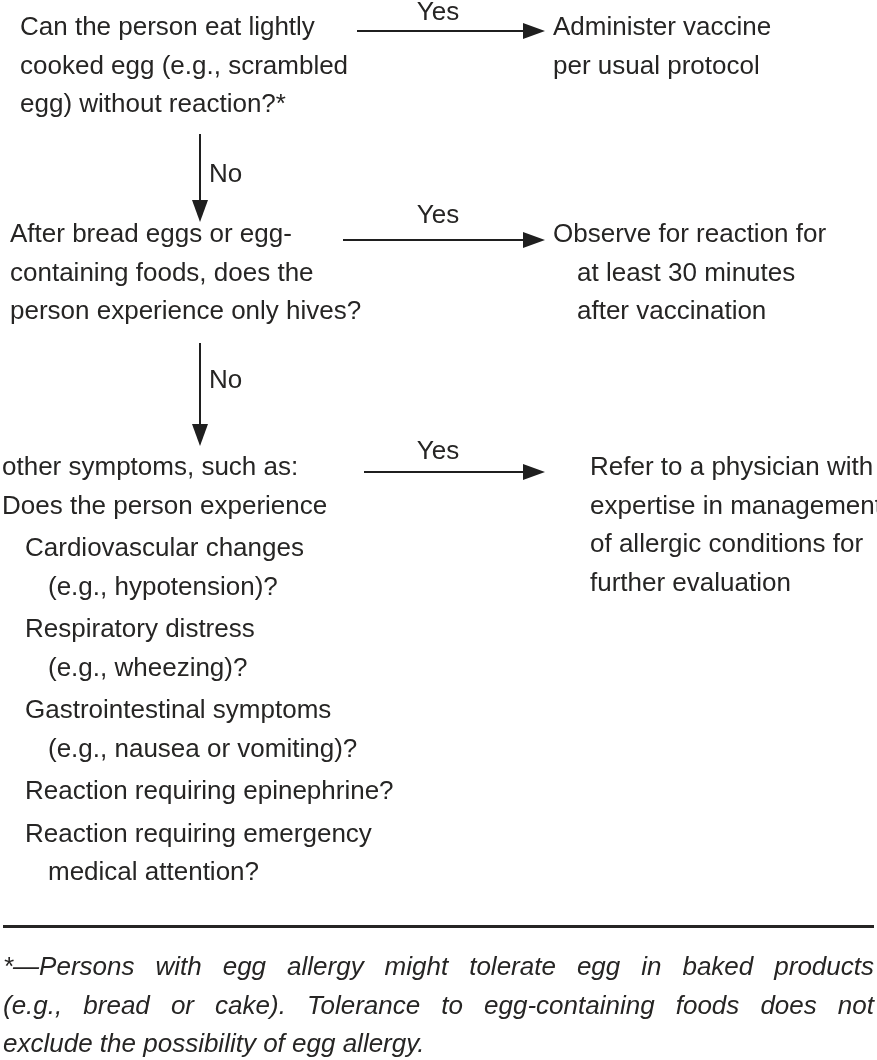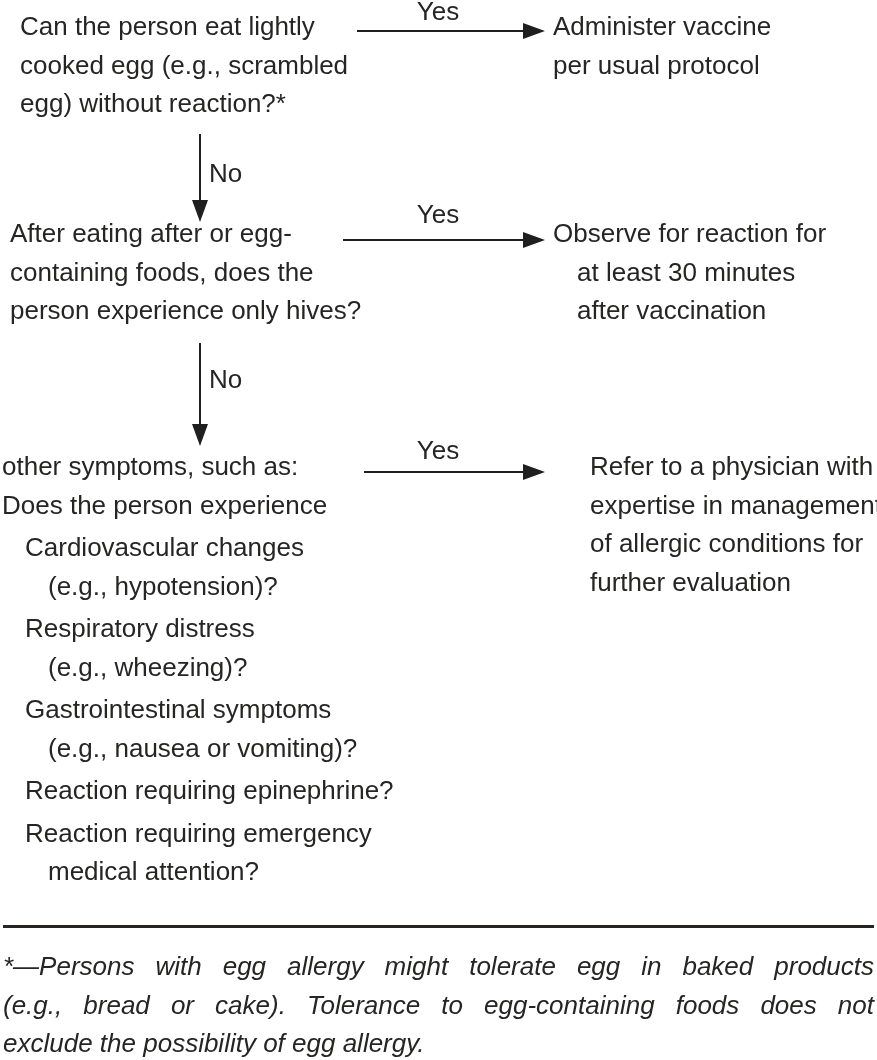--- a/index.html
+++ b/index.html
@@ -74,21 +74,21 @@
     </div>
   </div>
 
   <div>
     <div class="v-line" style="left:199px; top:134px; height:68px;"></div>
     <div class="v-head" style="left:192px; top:200px;"></div>
     <div class="arrow-label" style="left:209px; top:160px;">No</div>
   </div>
 
   <div class="abs qblock" style="left:10px; top:214px;">
-    <div>After eating after or egg-</div>
+    <div>After bread eggs or egg-</div>
     <div>containing foods, does the</div>
     <div>person experience only hives?</div>
   </div>
 
   <div>
     <div class="arrow-label yes-label" style="left:403px; top:201px;">Yes</div>
     <div class="h-line" style="left:343px; top:239px; width:180px;"></div>
     <div class="h-head" style="left:523px; top:232px;"></div>
   </div>
 

